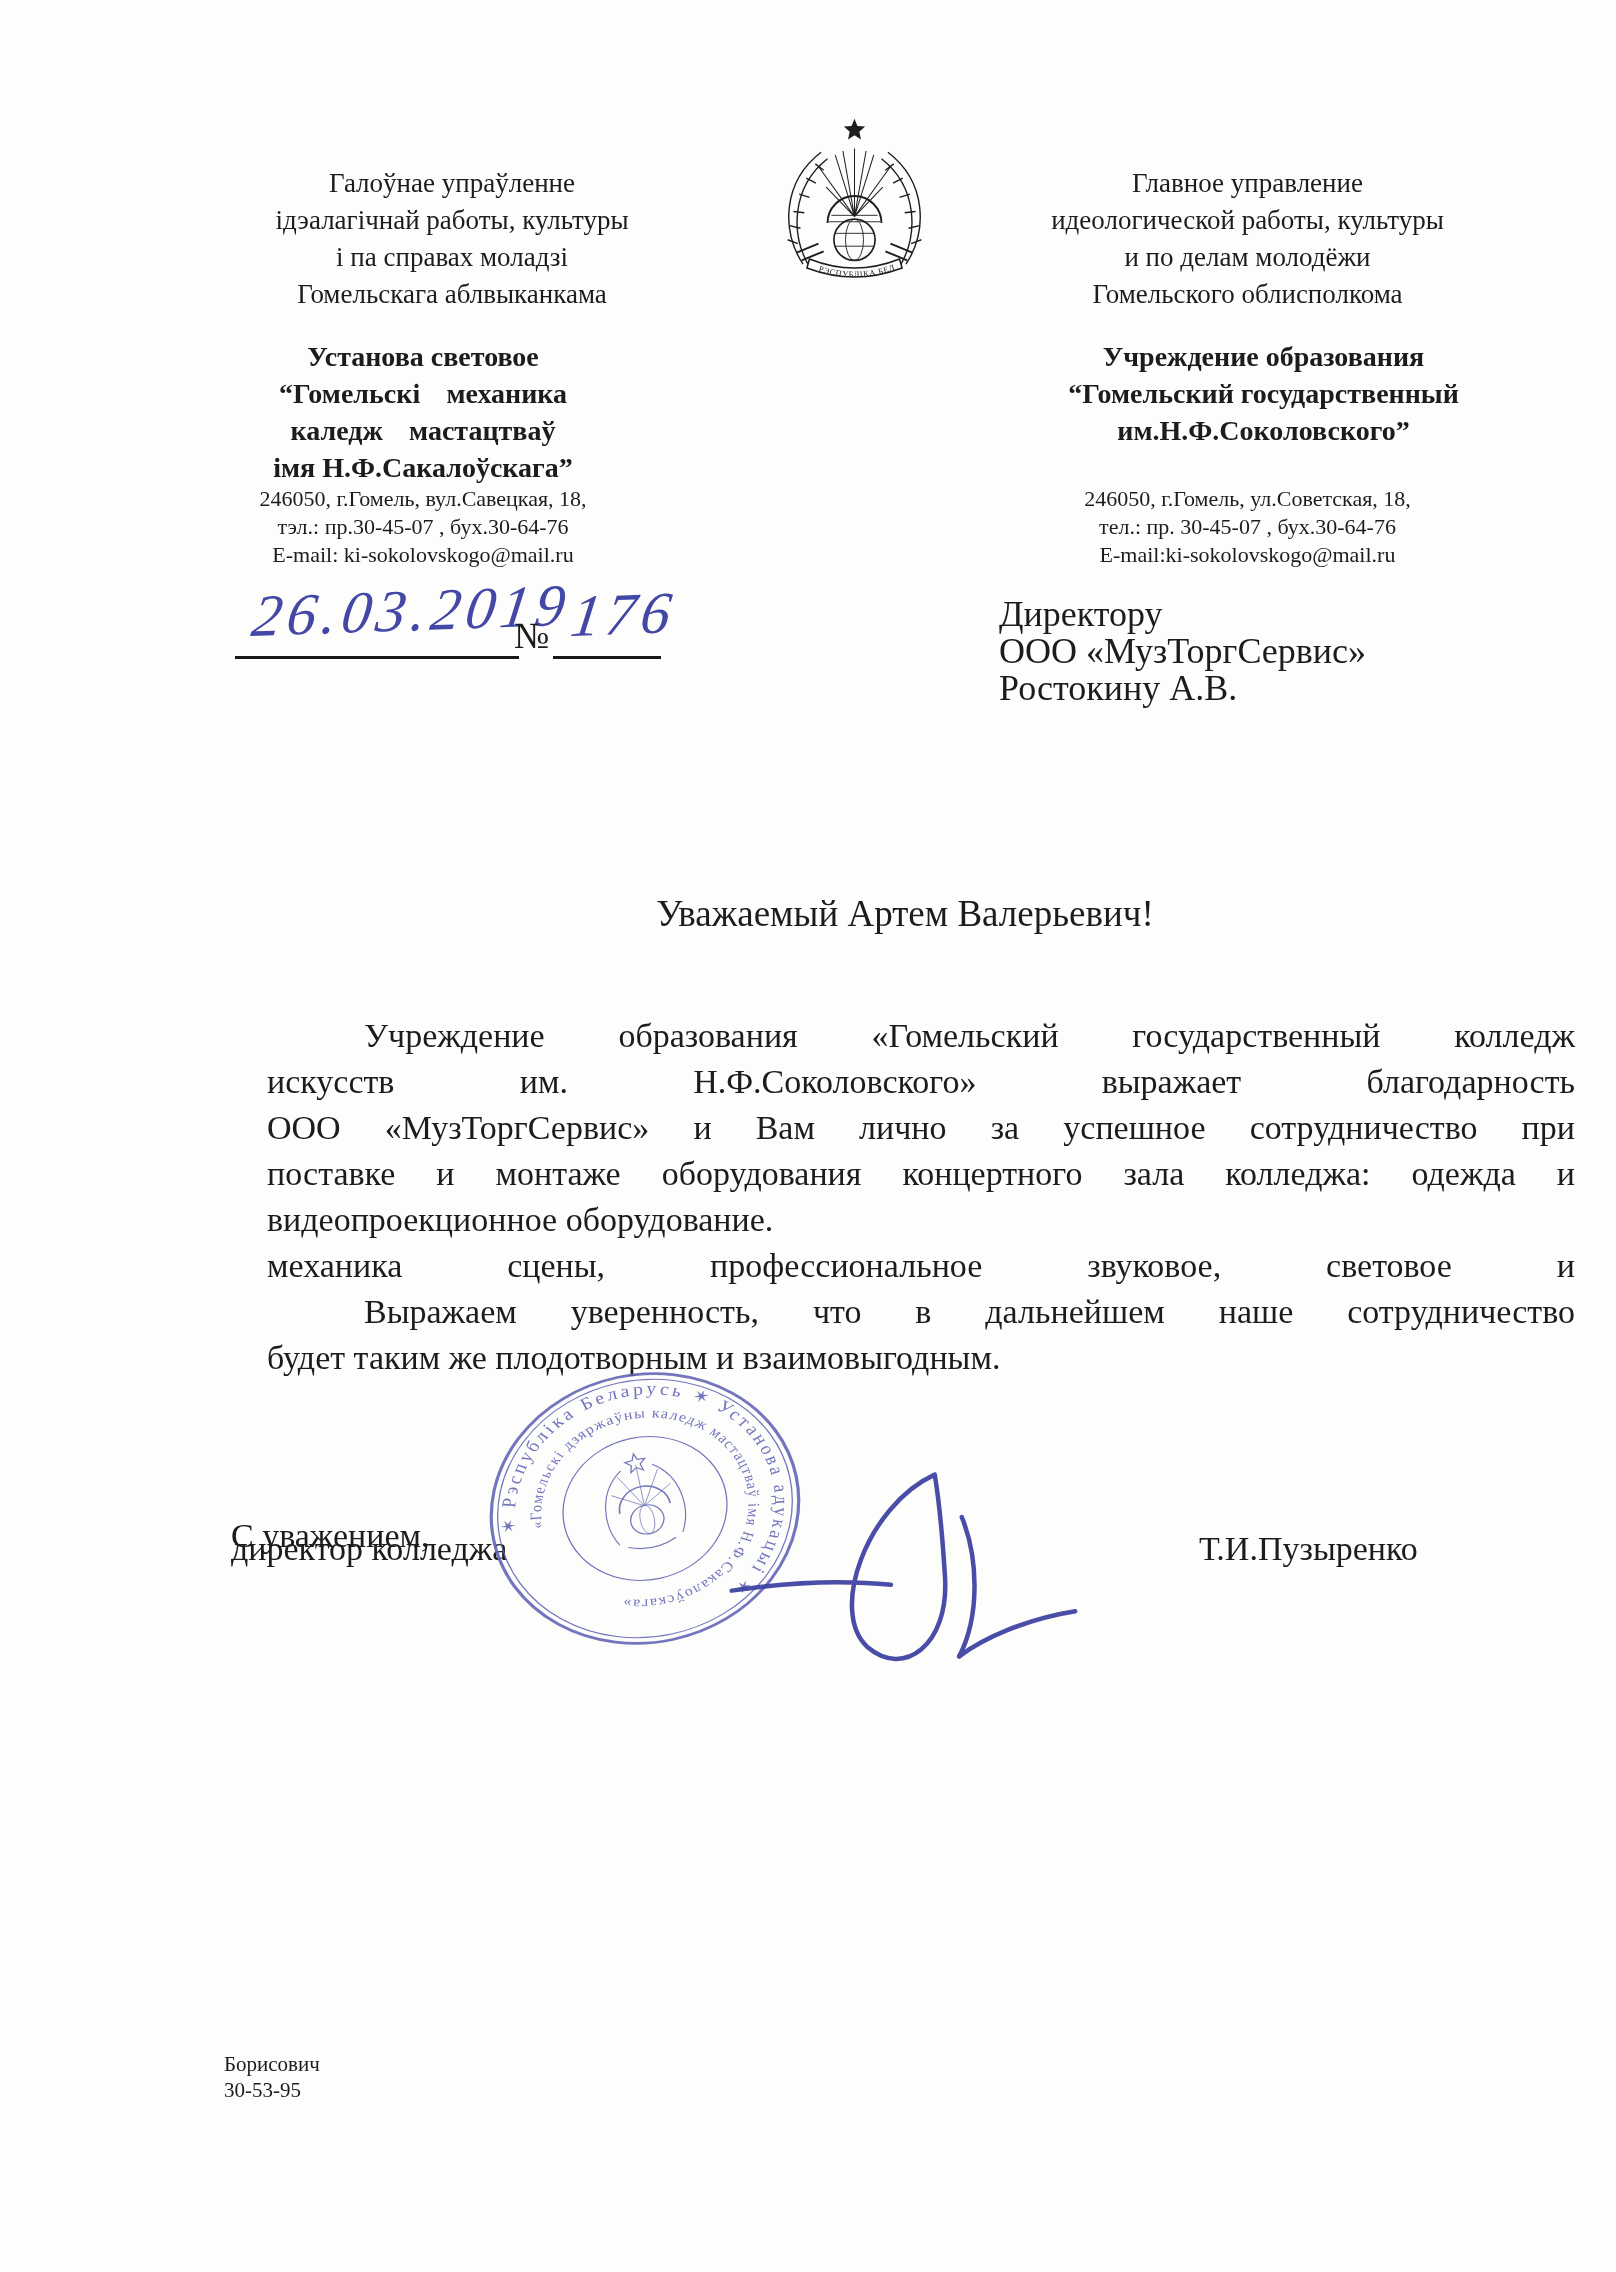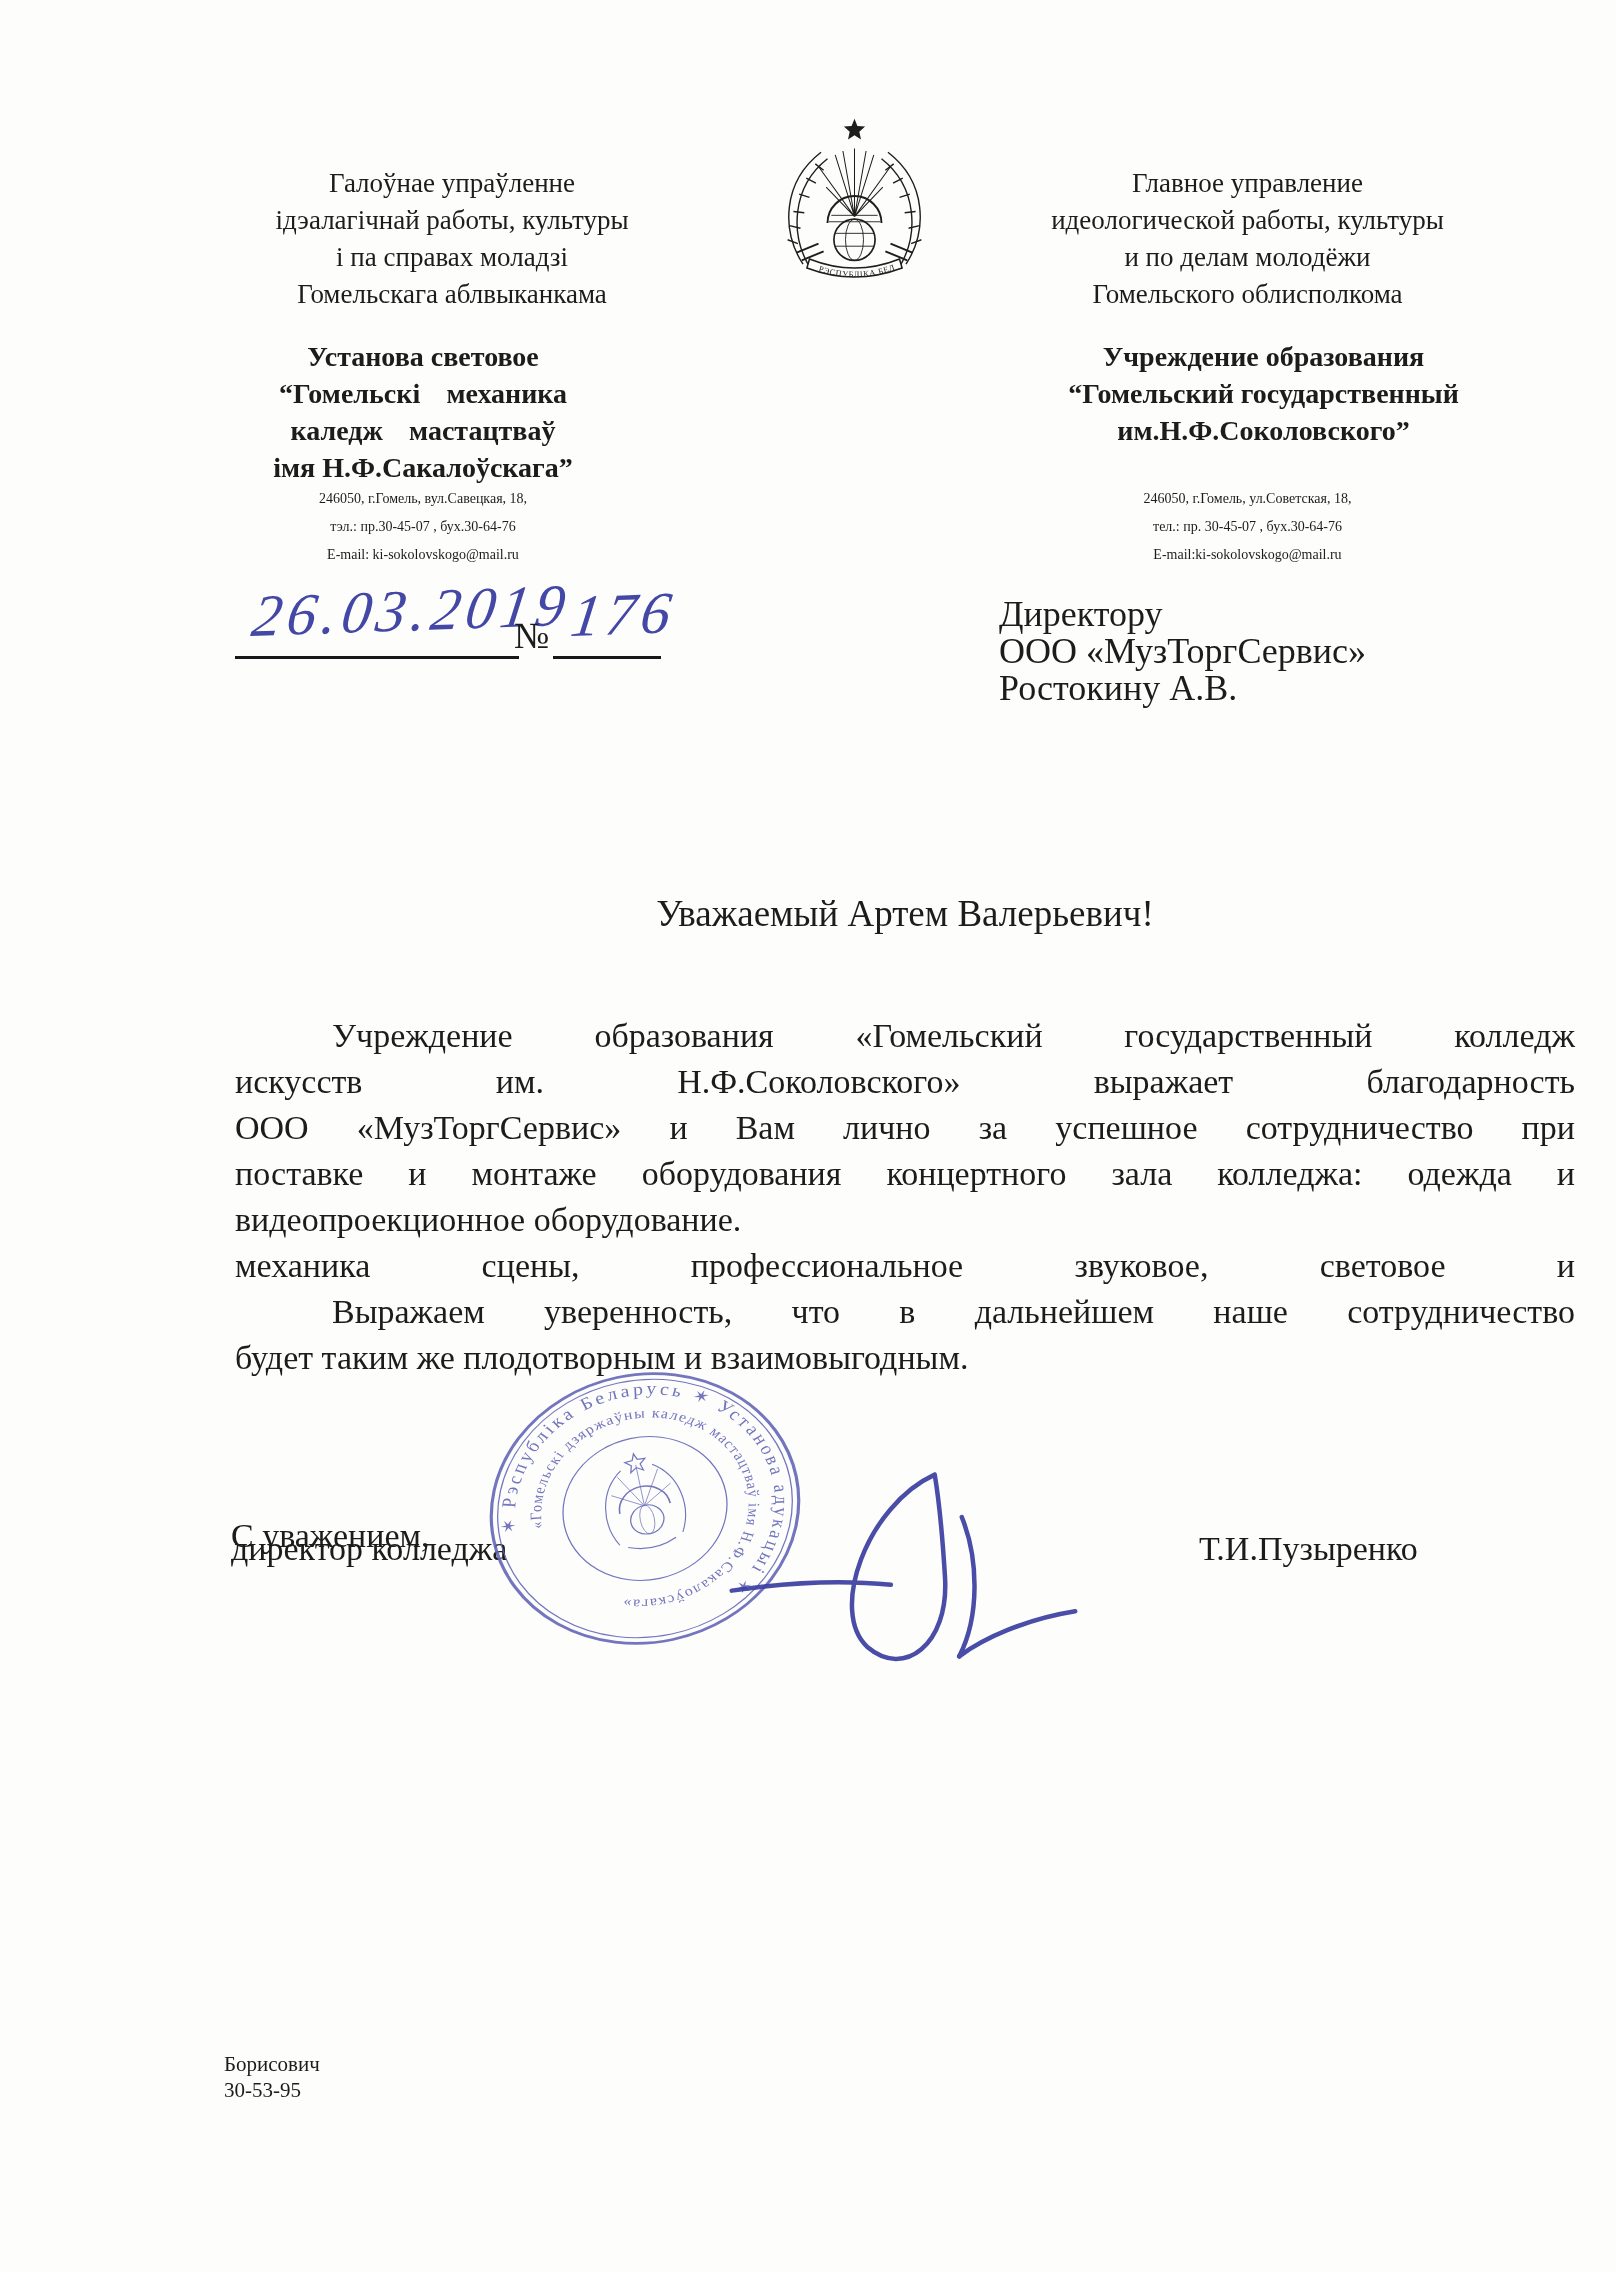--- a/index.html
+++ b/index.html
@@ -10,41 +10,42 @@
     background:#fdfdfb;
     font-family:"Liberation Serif", serif;
     color:#1c1c1c;
     overflow:hidden;
   }
   .abs{position:absolute;}
   .center{text-align:center;}
   
   .dept{font-size:27px;line-height:37px;}
   .orgname{font-size:28px;line-height:37px;font-weight:bold;}
-  .addr{font-size:14px;line-height:28px;}
+  .addr{font-size:22px;line-height:28px;}
   .wsp{word-spacing:19.3px;}
   .wsp2{word-spacing:31px;}
   
   .hand{
     font-style:italic;
     color:#4347a5;
     letter-spacing:5.2px;
     transform:rotate(-2deg) skewX(-10deg);
     transform-origin:left bottom;
   }
   .refline{height:2.6px;background:#18181a;}
   .numsign{font-size:37px;}
   
   .addressee{font-size:36px;line-height:37px;}
   .salutation{font-size:37px;}
   .bodytext{font-size:34px;}
   .bline{
     line-height:46px;
     text-align:justify;
     text-align-last:justify;
+    margin-left:32px;
   }
   .bline.first{padding-left:97px;}
   .bline.plain{text-align-last:left;}
   .closing{font-size:34px;line-height:39px;}
   .footer{font-size:21px;line-height:26.4px;}
   .stampbox{opacity:.88;}
   .stampbox svg text{font-family:"Liberation Serif", serif;}
   .emblem svg{display:block;}
 </style>
 </head>

